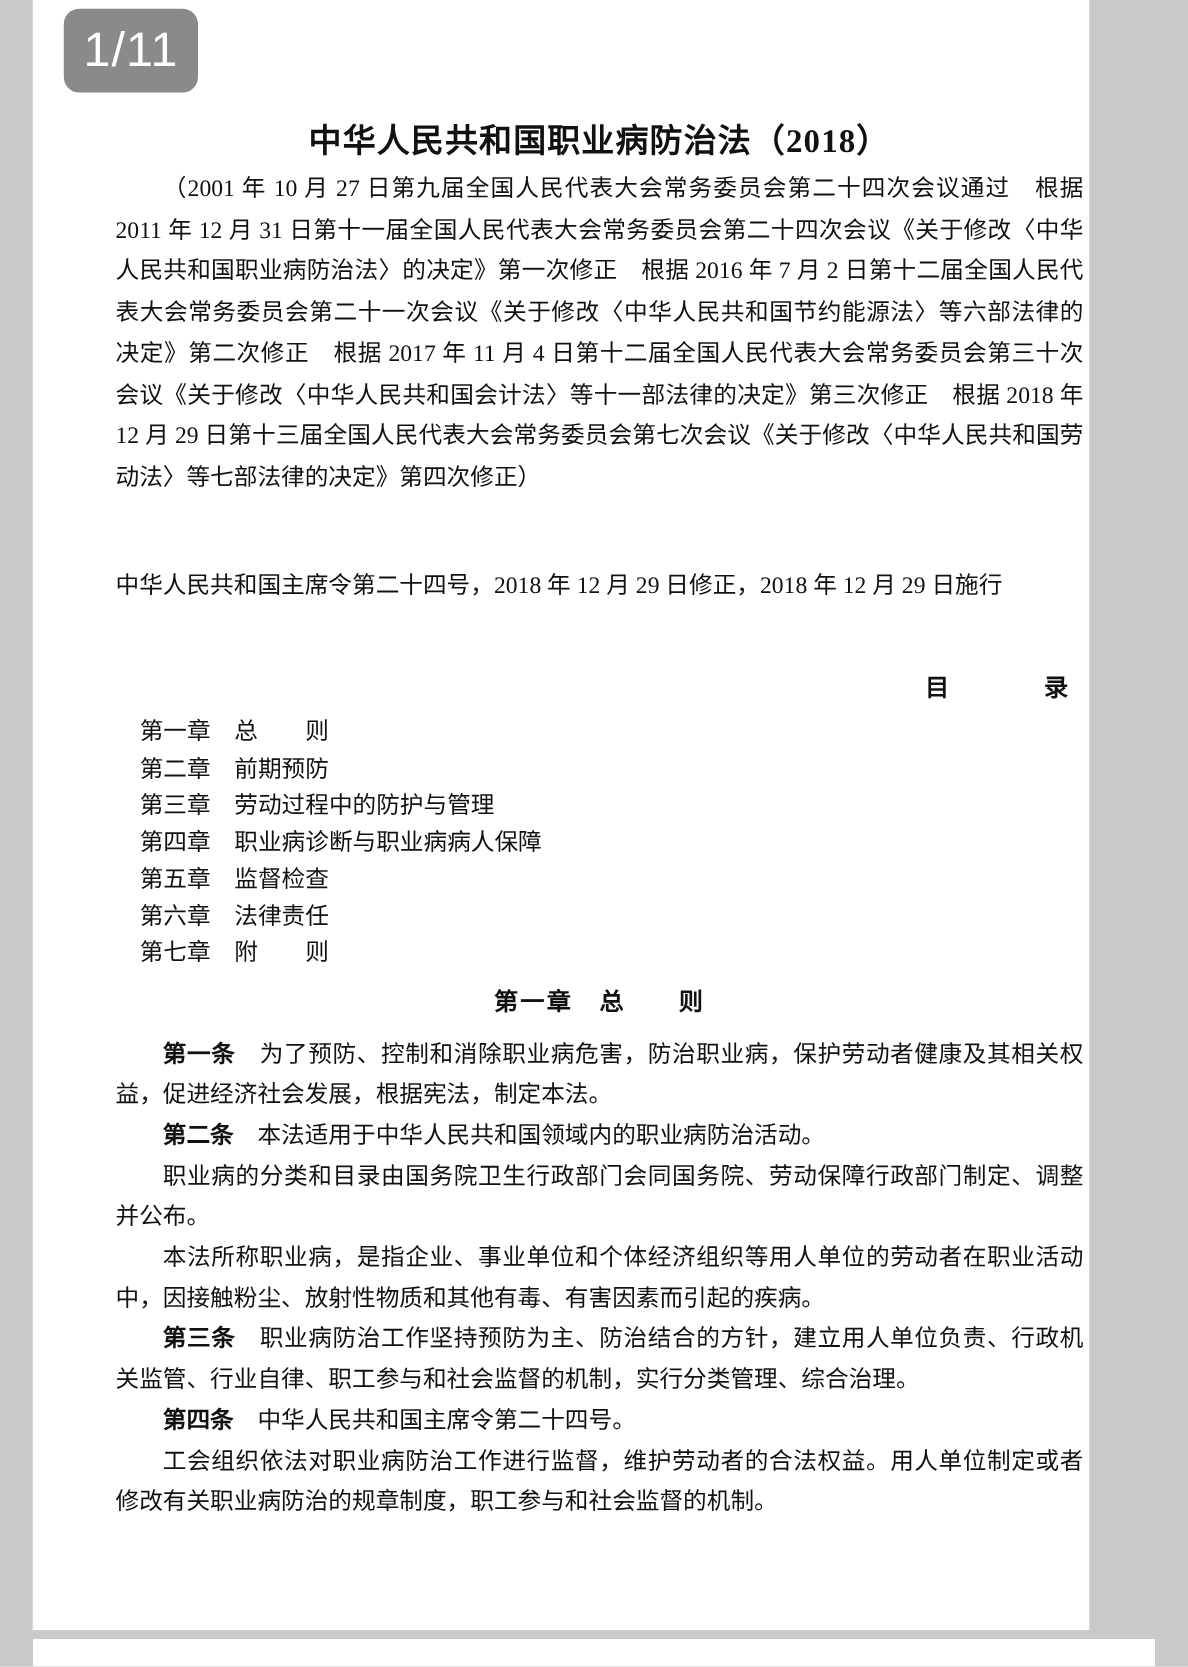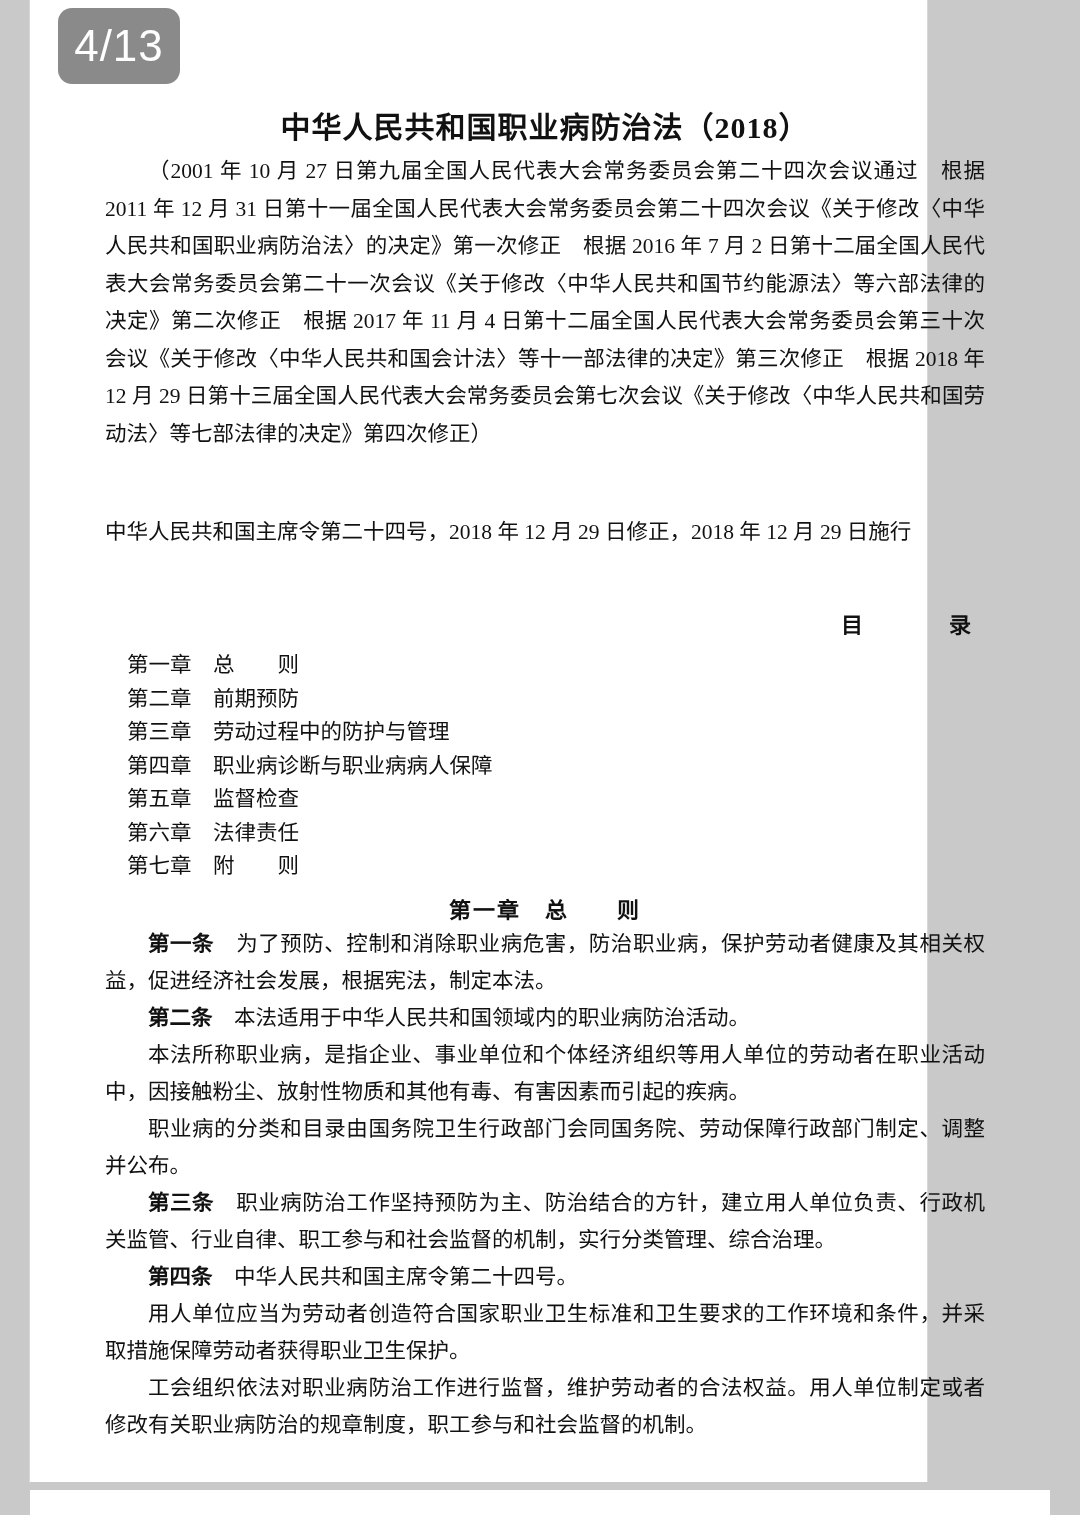--- a/index.html
+++ b/index.html
@@ -13,25 +13,24 @@
     position: relative;
     font-family: "Liberation Serif", "DejaVu Serif", serif;
     overflow: hidden;
   }
 
   
   #page-sheet {
     position: absolute;
     left: 30px;
     top: 0;
-    width: 865px;
+    width: 960px;
     height: 1482px;
     background: #ffffff;
     box-shadow: 0 0 0 1px #d8d8d8;
-    padding-left: 32px;
   }
   #page-gap {
     position: absolute;
     left: 30px;
     top: 1482px;
     width: 1020px;
     height: 8px;
     background: #c9c9c9;
   }
   #next-sheet {
@@ -137,21 +136,21 @@
   }
 
   .art-label {
     font-weight: bold;
   }
 
   .body-block p {
     margin: 0;
   }
   .body-block {
-    margin-top: 2px;
+    margin-top: 16px;
   }
 </style>
 </head>
 <body>
 
 <div id="page-sheet">
 
   <div class="doc-body">
 
     <h1 class="doc-title">中华人民共和国职业病防治法（2018）</h1>
@@ -172,32 +171,31 @@
       <li>第七章　附　　则</li>
     </ul>
 
     <div class="chapter-head">第一章　总　　则</div>
 
     <div class="body-block">
       <p class="para indent2"><span class="art-label">第一条</span><span>　为了预防、控制和消除职业病危害，防治职业病，保护劳动者健康及其相关权益，促进经济社会发展，根据宪法，制定本法。</span></p>
 
       <p class="para indent2"><span class="art-label">第二条</span><span>　本法适用于中华人民共和国领域内的职业病防治活动。</span></p>
 
+      <p class="para indent2">职业病的分类和目录由国务院卫生行政部门会同国务院、劳动保障行政部门制定、调整并公布。</p>
+
       <p class="para indent2">本法所称职业病，是指企业、事业单位和个体经济组织等用人单位的劳动者在职业活动中，因接触粉尘、放射性物质和其他有毒、有害因素而引起的疾病。</p>
 
-      <p class="para indent2">职业病的分类和目录由国务院卫生行政部门会同国务院、劳动保障行政部门制定、调整并公布。</p>
-
       <p class="para indent2"><span class="art-label">第三条</span><span>　职业病防治工作坚持预防为主、防治结合的方针，建立用人单位负责、行政机关监管、行业自律、职工参与和社会监督的机制，实行分类管理、综合治理。</span></p>
 
       <p class="para indent2"><span class="art-label">第四条</span><span>　中华人民共和国主席令第二十四号。</span></p>
 
-      <p class="para indent2">用人单位应当为劳动者创造符合国家职业卫生标准和卫生要求的工作环境和条件，并采取措施保障劳动者获得职业卫生保护。</p>
 
       <p class="para indent2">工会组织依法对职业病防治工作进行监督，维护劳动者的合法权益。用人单位制定或者修改有关职业病防治的规章制度，职工参与和社会监督的机制。</p>
     </div>
 
   </div>
 </div>
 
 <div id="page-gap"></div>
 <div id="next-sheet"></div>
 
-<div id="page-badge">4/13</div>
+<div id="page-badge">1/11</div>
 
 </body></html>

